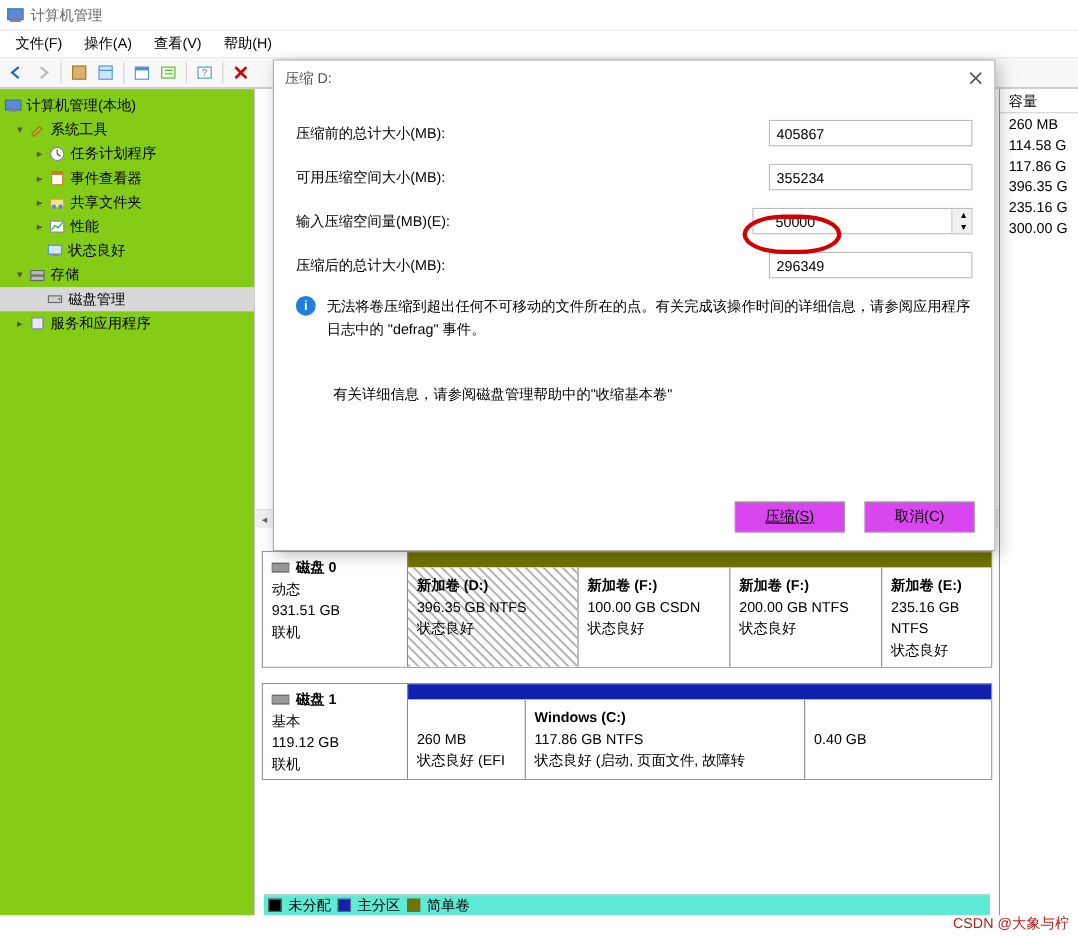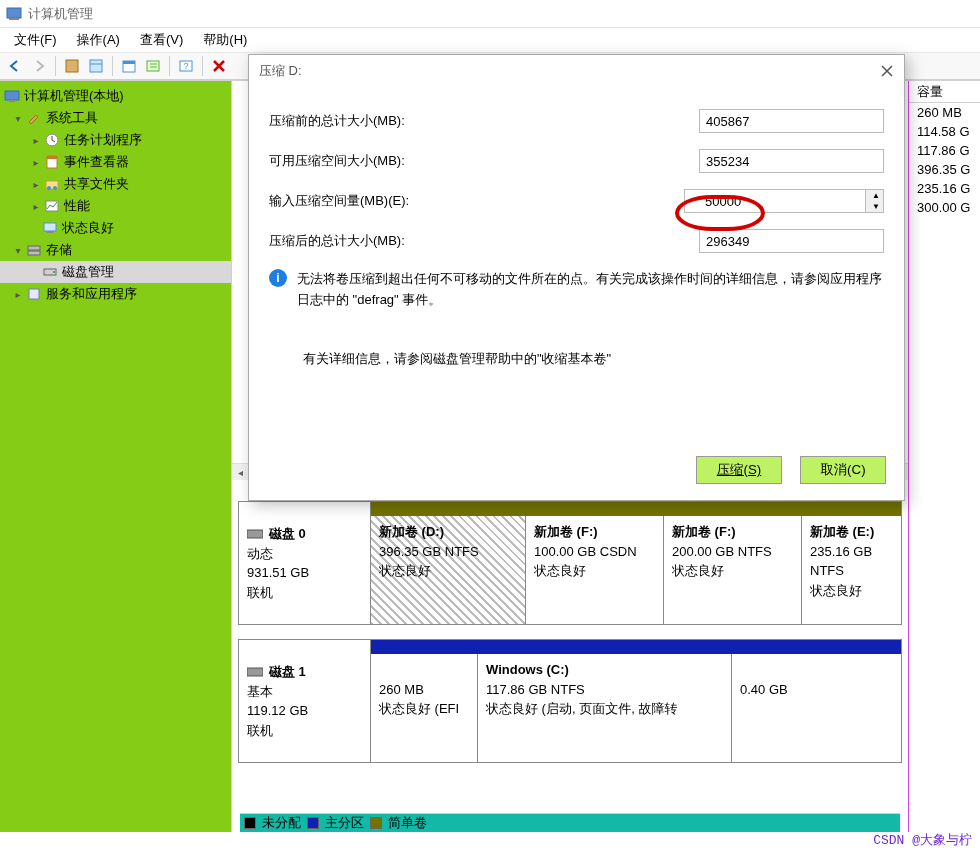--- a/index.html
+++ b/index.html
@@ -98,21 +98,21 @@
     position: absolute;
     left: 6px; right: 6px; top: 420px;
   }
   .disk-block {
     border: 1px solid #888;
     margin-bottom: 14px;
     display: flex;
   }
   .disk-head {
     width: 132px;
-    padding: 22px 8px;
+    padding: 4px 8px;
     border-right: 1px solid #888;
     background: #fff;
     font-size: 13px;
     line-height: 1.5;
   }
   .disk-head .hdr { font-weight: bold; display:flex; align-items:center; gap:6px;}
   .disk-bay {
     flex: 1;
     display: flex;
     background: #fff;
@@ -125,21 +125,21 @@
     min-width: 0;
   }
   .volume:first-child { border-left:none; }
   .hatch {
     background-image: repeating-linear-gradient(45deg,#bbb 0,#bbb 2px,#fff 2px,#fff 6px);
   }
   .legend {
     position:absolute; left:8px; right:8px; bottom:0; height:19px;
     border-top:1px solid #ccc;
     display:flex; align-items:center; gap:6px; font-size:13px;
-    background:#14b8a6; padding:0 4px;text-align:center;
+    background:#5eead4; padding:0 4px;text-align:center;
   }
   .swatch { width:12px; height:12px; display:inline-block; border:1px solid #666;}
   .sw-black{background:#000;} .sw-blue{background:#1020b0;} .sw-olive{background:#737300;}
   
   .dialog {
     position: absolute;
     left: 248px; top: 54px;
     width: 657px;
     height: 447px;
     background: #fff;
@@ -171,32 +171,31 @@
   .spin button{ flex:1; font-size:8px; line-height:1; border:none; background:#f0f0f0;}
   .info-row { display:flex; gap:10px; margin-top:12px; }
   .info-icon {
     width:18px;height:18px;border-radius:50%;background:#1e7fe0;color:#fff;
     display:flex;align-items:center;justify-content:center;font-size:12px;font-weight:bold;flex-shrink:0;
   }
   .dbuttons {
     position:absolute; right:18px; bottom:16px; display:flex; gap:18px;
   }
   .dbtn {
-    width:86px; height:28px; border:1px solid #999; background:#bef264;
+    width:100px; height:28px; border:1px solid #999; background:#d946ef;
   }
   .annot {
     position:absolute;
     left:675px; top:195px; width:90px; height:36px;
     border:4px solid #d30000; border-radius:50% / 60%;
     z-index:30; pointer-events:none;
   }
   .watermark {
-    position:absolute; right:8px; bottom:2px; color:#6d28d9; font-size:13px;
+    position:absolute; right:8px; bottom:2px; color:#b91c1c; font-size:13px;
     z-index:40;
-    font-family:Liberation Mono, monospace;
   }
   .scrollbar-h {
     height:17px; background:#f0f0f0; border-top:1px solid #ddd;
     display:flex; align-items:center;
   }
   .sb-btn{width:17px;height:17px;display:flex;align-items:center;justify-content:center;font-size:10px;color:#666;}
   .sb-track{flex:1;}
   svg { display:block; }
 </style>
 </head>

